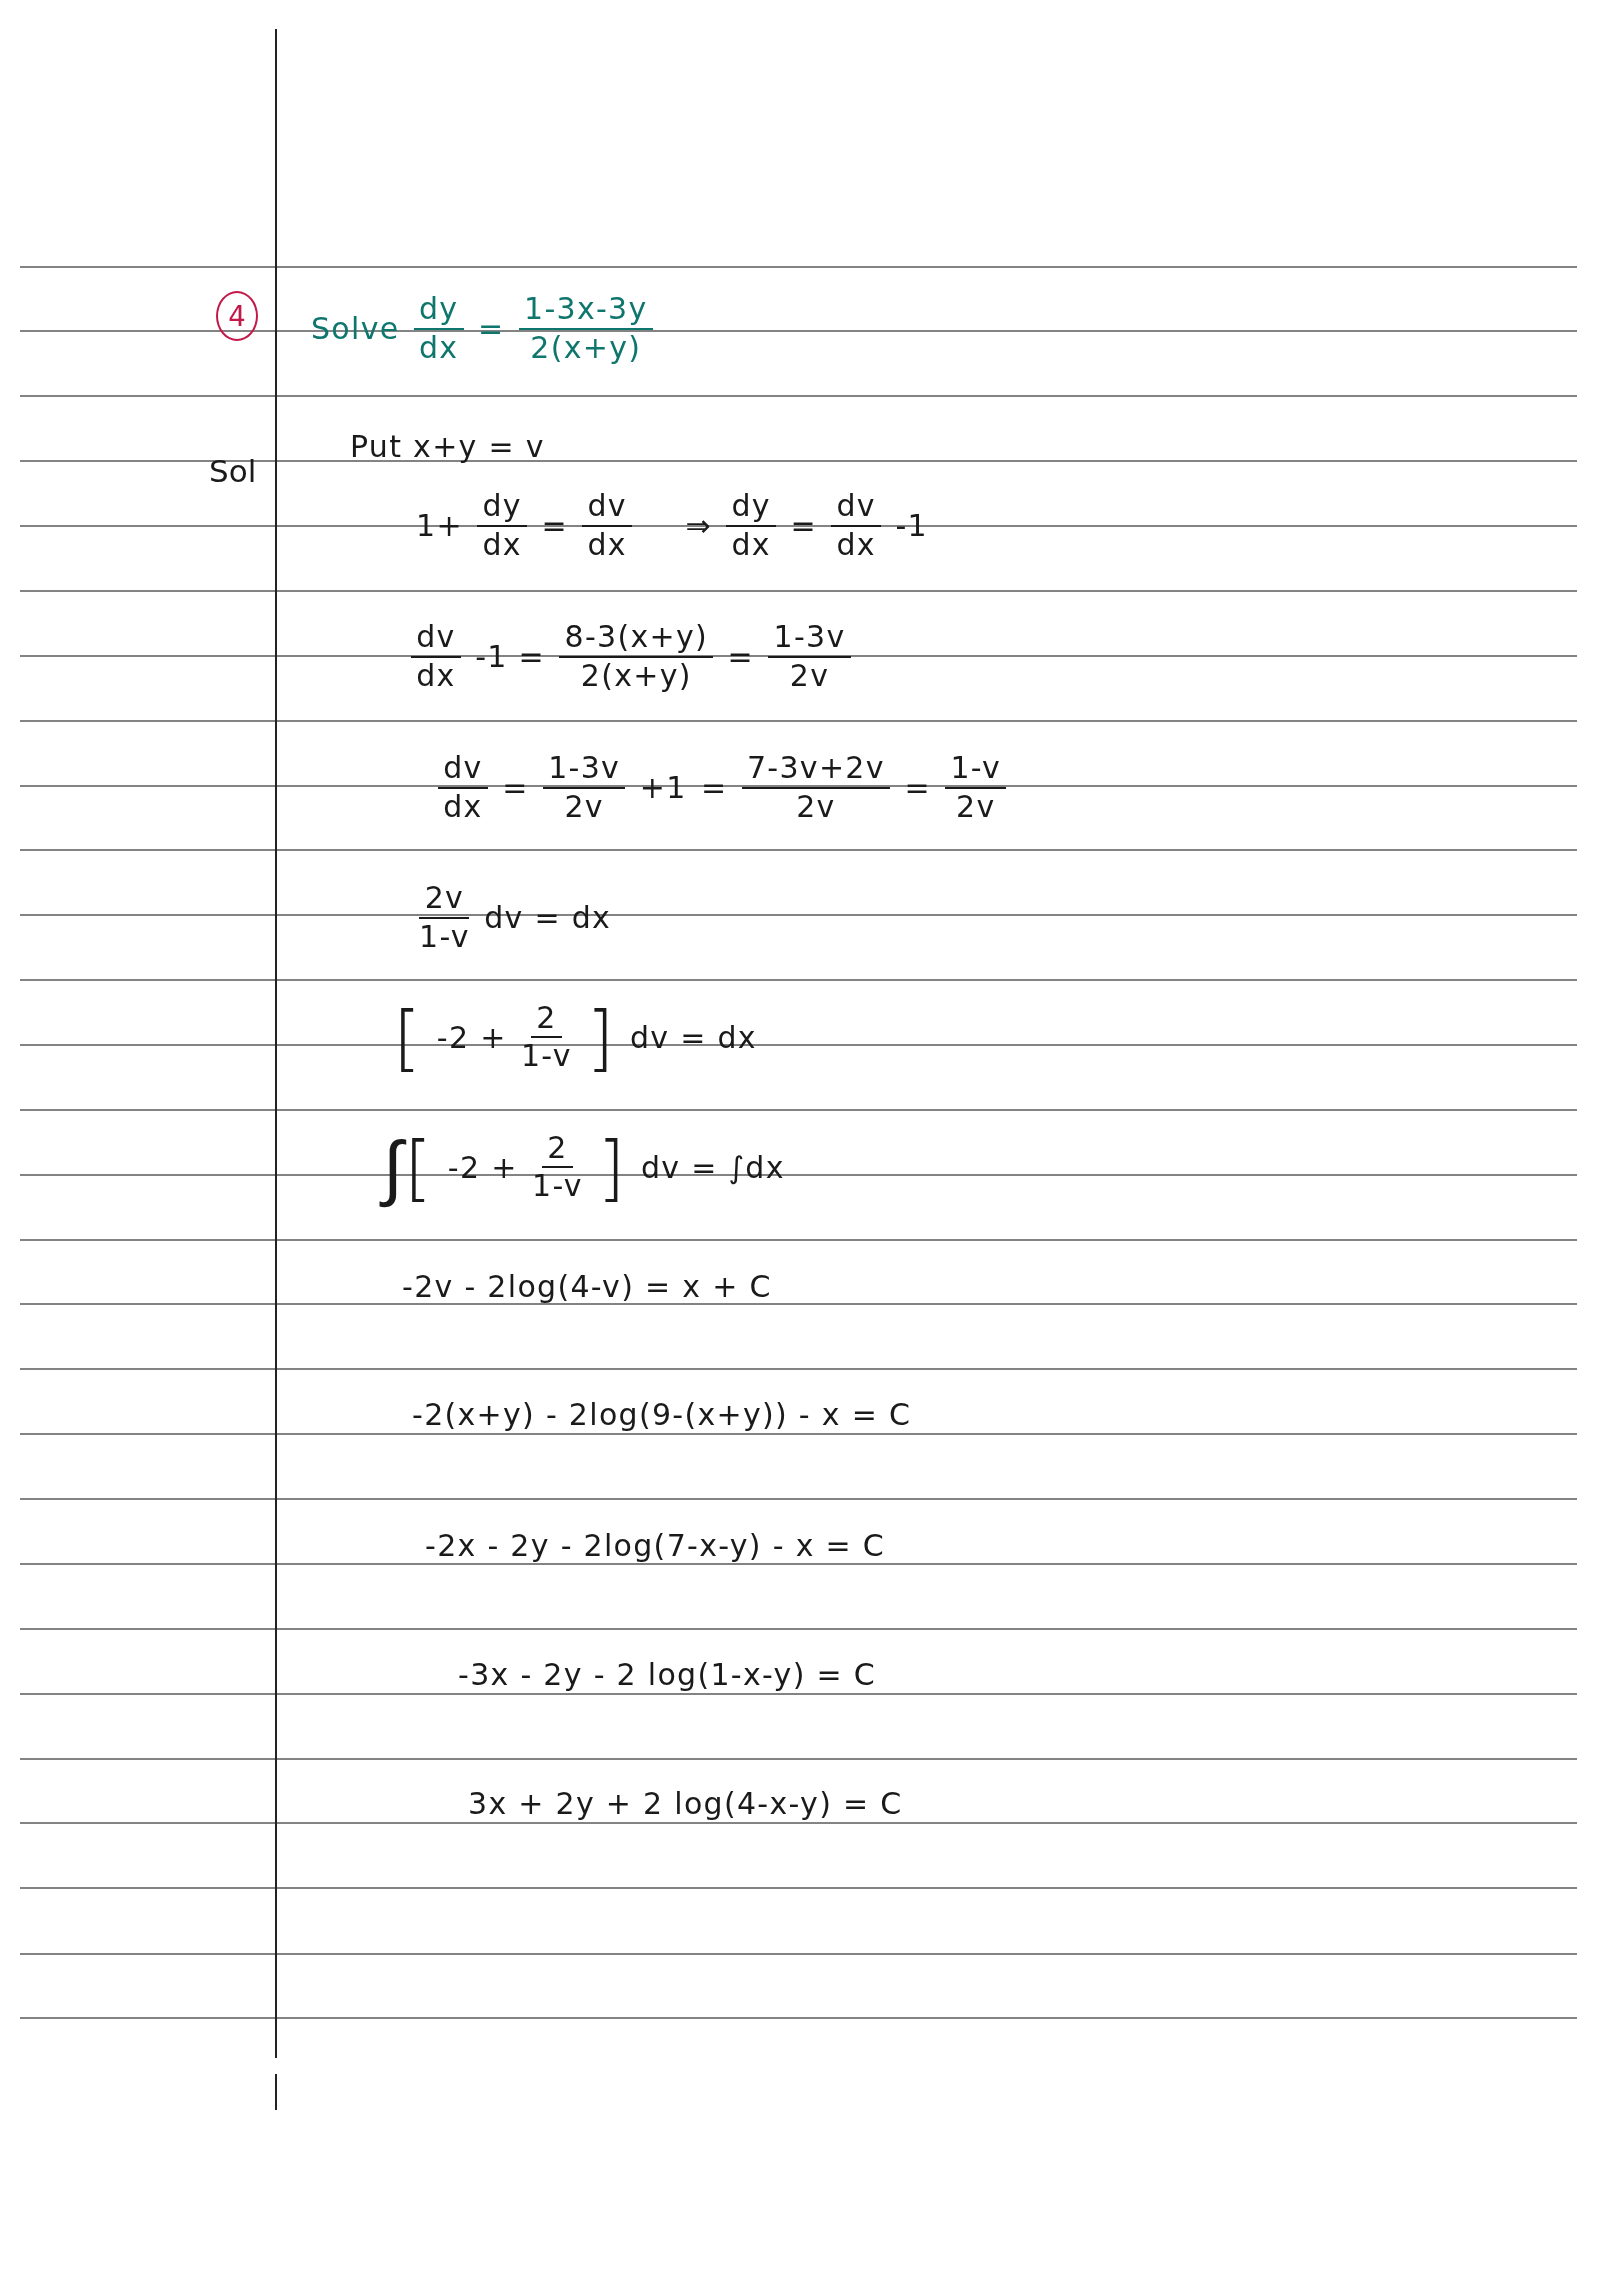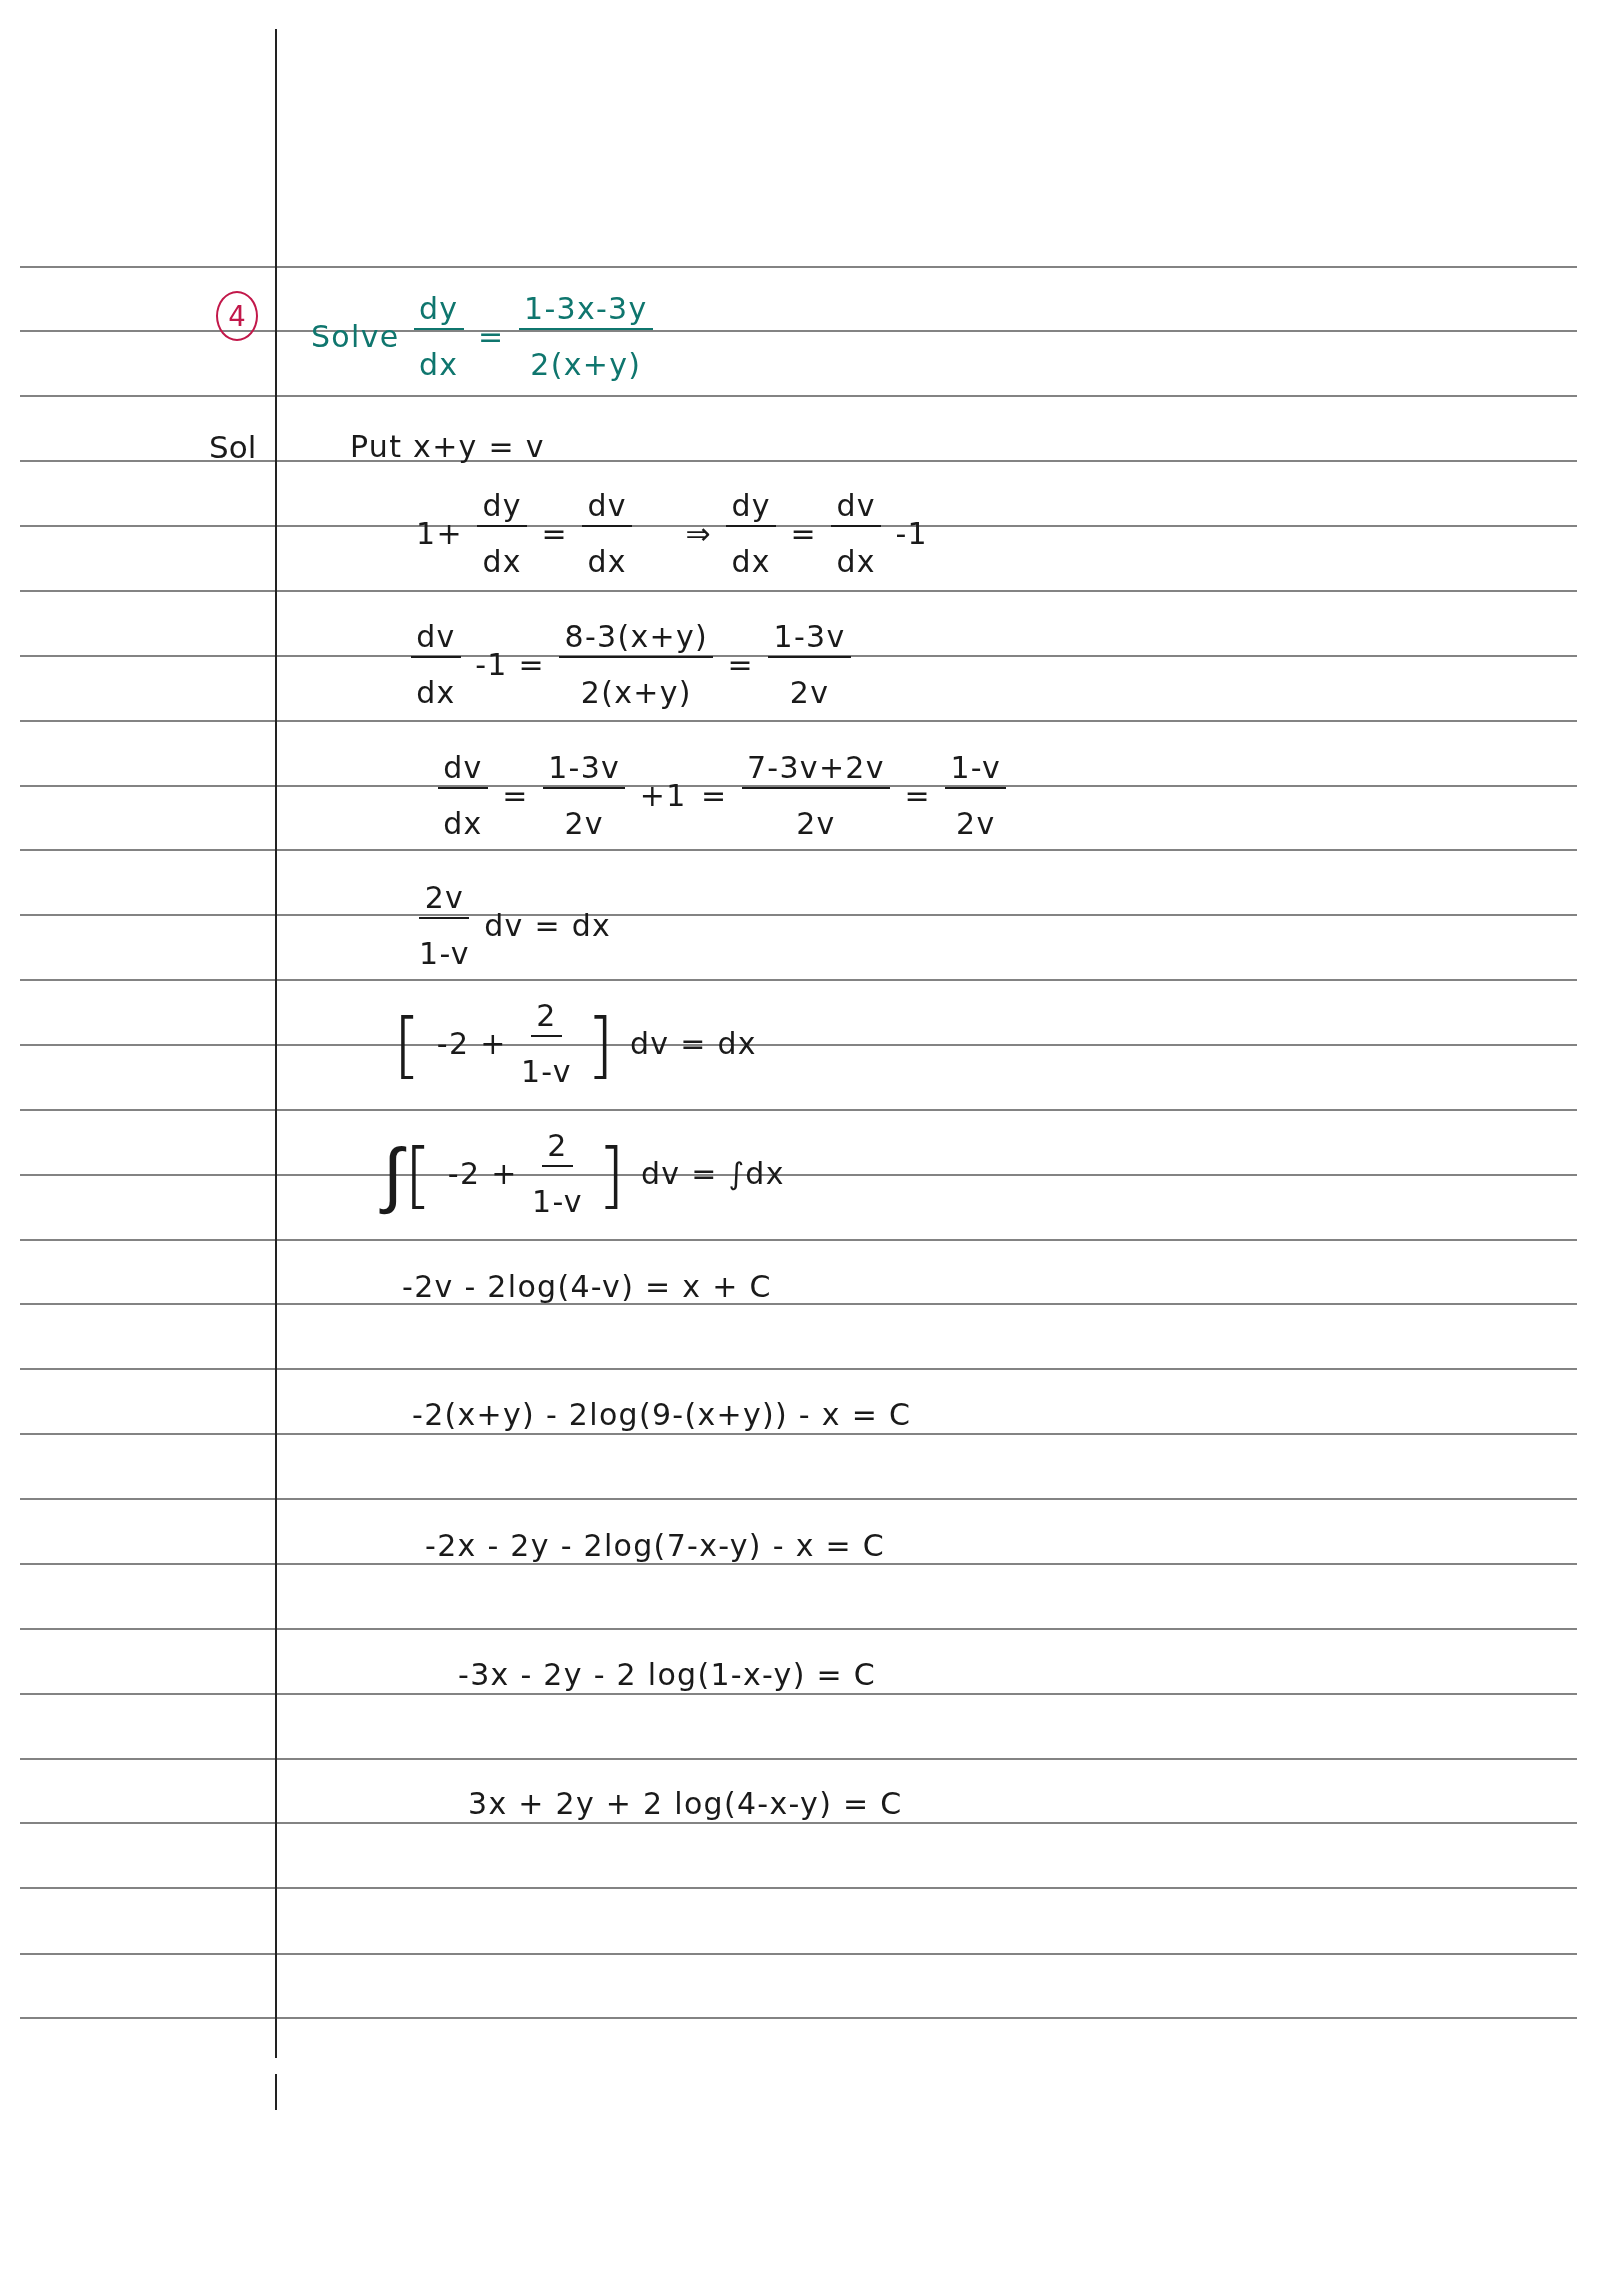--- a/index.html
+++ b/index.html
@@ -4,21 +4,21 @@
 <style>
   html, body { margin:0; padding:0; background:#ffffff; }
   body { width:1623px; height:2295px; position:relative; overflow:hidden;
          font-family:"DejaVu Sans", sans-serif; color:#1a1a1a; }
   .rule { position:absolute; left:19.6px; width:1557px; height:2px; background:#5a5a5a; opacity:.75; }
   .margin { position:absolute; left:275px; width:2px; background:#222; }
   .line { position:absolute; font-size:30px; white-space:nowrap; display:flex; align-items:center; gap:14.4px; letter-spacing:1.3px; }
   .red { color:#0f766e; }
   .frac { display:inline-flex; flex-direction:column; align-items:center; line-height:1;text-align:center; }
   .frac .num { padding:0 5.2px 3.9px; border-bottom:2.6px solid currentColor; }
-  .frac .den { padding-top:20px; }
+  .frac .den { padding-top:3px; }
   .circ { display:inline-flex; width:38px; height:46px; border:2.6px solid #c2184a; border-radius:50%;
           align-items:center; justify-content:center; font-size:27.5px; color:#c2184a; }
   .label { position:absolute; font-size:31px; }
   .bracket { font-size:72px; font-weight:200; line-height:1; }
 </style>
 </head>
 <body>
 
 <div>
   <div class="rule" style="top:266px"></div>
@@ -63,21 +63,21 @@
     <span class="num">dy</span>
     <span class="den">dx</span>
   </span>
   <span>=</span>
   <span class="frac">
     <span class="num">1-3x-3y</span>
     <span class="den">2(x+y)</span>
   </span>
 </div>
 
-<div class="label" style="left:209px;top:429px">Sol</div>
+<div class="label" style="left:209px;top:453px">Sol</div>
 
 <div class="line" style="left:350px;top:429px">Put x+y = v</div>
 
 <div class="line" style="left:416px;top:491px">
   <span>1+</span>
   <span class="frac">
       <span class="num">dy</span>
       <span class="den">dx</span>
     </span>
   <span>=</span>

